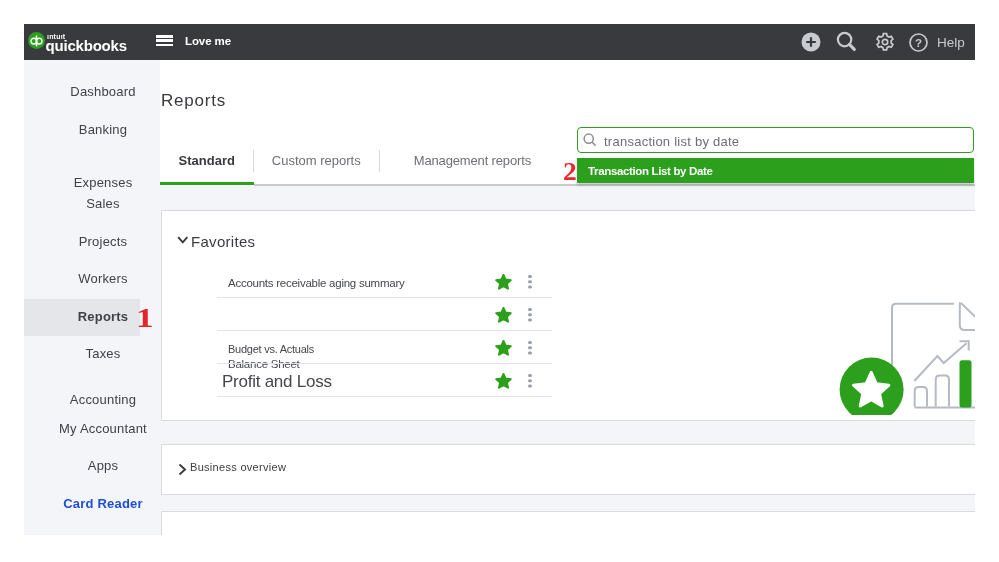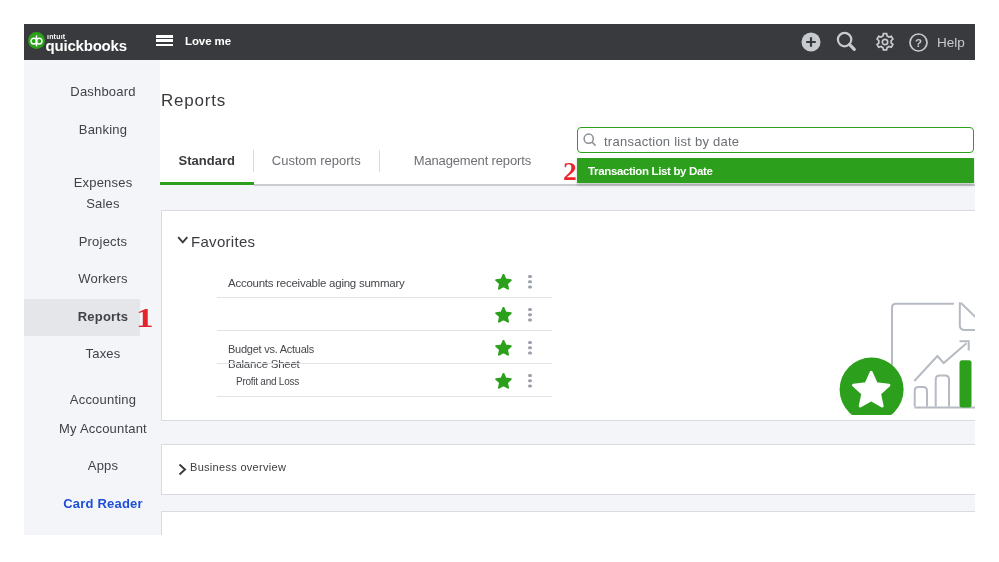--- a/index.html
+++ b/index.html
@@ -86,21 +86,21 @@
 
   <div class="card" style="left:136.5px; top:186px; width:815px; height:211px;"></div>
   <svg class="abs" style="left:153px; top:211px;" width="11.5" height="11" viewBox="0 0 11.5 11">
     <path d="M1.2 2.2 L5.75 7.4 L10.3 2.2" fill="none" stroke="#393a3d" stroke-width="1.9"></path>
   </svg>
   <div class="abs" style="left:167px; top:209px; font-size:15px; color:#3a3c3f; letter-spacing:0.3px;">Favorites</div>
 
   <div class="abs" style="left:204px; top:252px; font-size:11.5px; color:#45474b; letter-spacing:-0.25px; line-height:14px;">Accounts receivable aging summary</div>
   <div class="abs" style="left:204px; top:285px; font-size:11.5px; color:#45474b; letter-spacing:-0.25px; line-height:14px;margin-top:48px;">Balance Sheet</div>
   <div class="abs" style="left:204px; top:318px; font-size:11px; color:#45474b; letter-spacing:-0.25px; line-height:14px;">Budget vs. Actuals</div>
-  <div class="abs" style="left:212px; top:351px; font-size:10px; color:#45474b; letter-spacing:-0.25px; line-height:14px;">Profit and Loss</div>
+  <div class="abs" style="left:198px; top:351px; font-size:17px; color:#45474b; letter-spacing:-0.25px; line-height:14px;">Profit and Loss</div>
   <div class="abs" style="left:193px; top:273px; width:335px; height:1px; background:#e2e3e6;"></div>
   <div class="abs" style="left:193px; top:306px; width:335px; height:1px; background:#e2e3e6;"></div>
   <div class="abs" style="left:193px; top:339px; width:335px; height:1px; background:#e2e3e6;"></div>
   <div class="abs" style="left:193px; top:372px; width:335px; height:1px; background:#e2e3e6;"></div>
 
   <svg class="abs star" style="left:471px; top:250px;" width="17" height="17" viewBox="-1.1 -1.1 2.2 2.2">
       <polygon points="0.000,-1.000 0.277,-0.382 0.951,-0.309 0.449,0.146 0.588,0.809 0.000,0.472 -0.588,0.809 -0.449,0.146 -0.951,-0.309 -0.277,-0.382" fill="#2ca01c" stroke="#2ca01c" stroke-width="0.25" stroke-linejoin="round"></polygon>
     </svg>
   <svg class="abs star" style="left:471px; top:283px;" width="17" height="17" viewBox="-1.1 -1.1 2.2 2.2">
       <polygon points="0.000,-1.000 0.277,-0.382 0.951,-0.309 0.449,0.146 0.588,0.809 0.000,0.472 -0.588,0.809 -0.449,0.146 -0.951,-0.309 -0.277,-0.382" fill="#2ca01c" stroke="#2ca01c" stroke-width="0.25" stroke-linejoin="round"></polygon>

